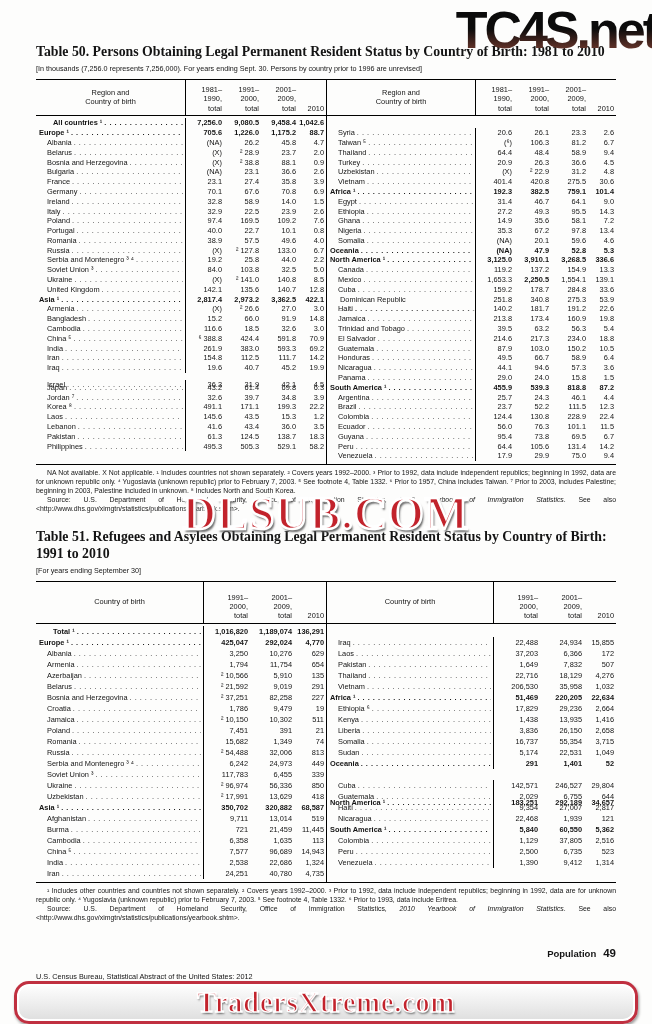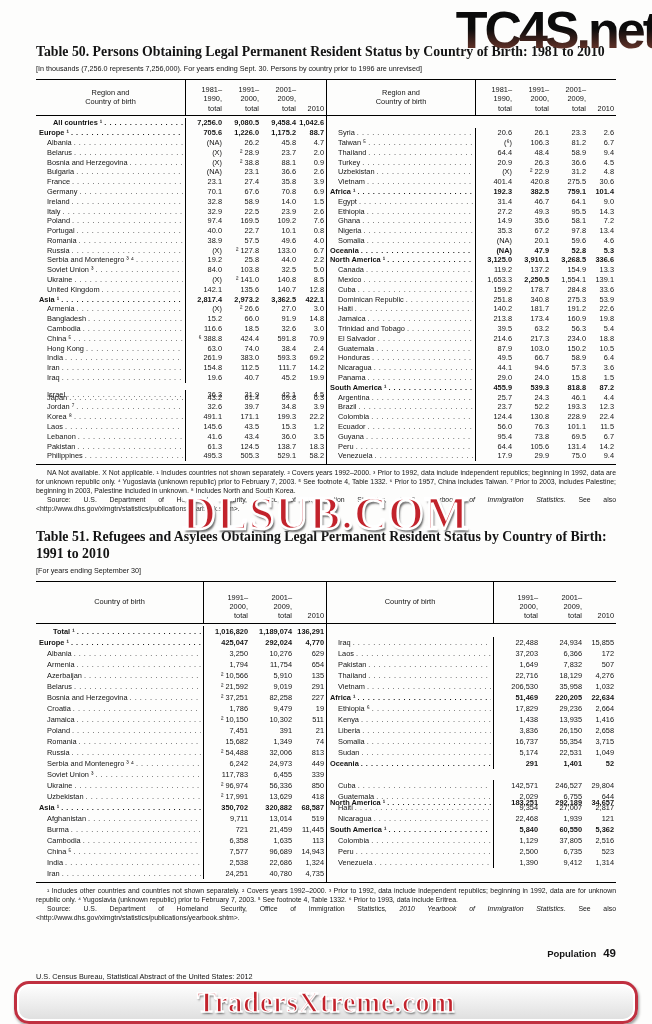--- a/index.html
+++ b/index.html
@@ -314,30 +314,20 @@
                 <span class="cn">China ⁵</span>
                 <span class="dots"></span>
               </div>
               <div class="cnum" style="width: 38px;">⁶ 388.8</div>
               <div class="cnum" style="width: 37px;">424.4</div>
               <div class="cnum" style="width: 37px;">591.8</div>
               <div class="cnum" style="width: 28px;">70.9</div>
             </div>
             <div class="trow">
               <div class="cname" style="padding-left: 11px;">
-                <span class="cn">Hong Kong</span>
-                <span class="dots"></span>
-              </div>
-              <div class="cnum" style="width: 38px;">63.0</div>
-              <div class="cnum" style="width: 37px;">74.0</div>
-              <div class="cnum" style="width: 37px;">38.4</div>
-              <div class="cnum" style="width: 28px;">2.4</div>
-            </div>
-            <div class="trow">
-              <div class="cname" style="padding-left: 11px;">
                 <span class="cn">India</span>
                 <span class="dots"></span>
               </div>
               <div class="cnum" style="width: 38px;">261.9</div>
               <div class="cnum" style="width: 37px;">383.0</div>
               <div class="cnum" style="width: 37px;">593.3</div>
               <div class="cnum" style="width: 28px;">69.2</div>
             </div>
             <div class="trow">
               <div class="cname" style="padding-left: 11px;">
@@ -630,21 +620,21 @@
               <div class="cname" style="padding-left: 11px;">
                 <span class="cn">Cuba</span>
                 <span class="dots"></span>
               </div>
               <div class="cnum" style="width: 38px;">159.2</div>
               <div class="cnum" style="width: 37px;">178.7</div>
               <div class="cnum" style="width: 37px;">284.8</div>
               <div class="cnum" style="width: 28px;">33.6</div>
             </div>
             <div class="trow">
-              <div class="cname" style="padding-left: 11px;">
+              <div class="cname" style="padding-left: 11px; flex-direction: column;">
                 <span class="cn">Dominican Republic</span>
                 <span class="dots"></span>
               </div>
               <div class="cnum" style="width: 38px;">251.8</div>
               <div class="cnum" style="width: 37px;">340.8</div>
               <div class="cnum" style="width: 37px;">275.3</div>
               <div class="cnum" style="width: 28px;">53.9</div>
             </div>
             <div class="trow">
               <div class="cname" style="padding-left: 11px;">
@@ -746,21 +736,21 @@
               <div class="cnum" style="width: 37px;">46.1</div>
               <div class="cnum" style="width: 28px;">4.4</div>
             </div>
             <div class="trow">
               <div class="cname" style="padding-left: 11px;">
                 <span class="cn">Brazil</span>
                 <span class="dots"></span>
               </div>
               <div class="cnum" style="width: 38px;">23.7</div>
               <div class="cnum" style="width: 37px;">52.2</div>
-              <div class="cnum" style="width: 37px;">193.3</div>
+              <div class="cnum" style="width: 37px;">111.5</div>
               <div class="cnum" style="width: 28px;">12.3</div>
             </div>
             <div class="trow">
               <div class="cname" style="padding-left: 11px;">
                 <span class="cn">Colombia</span>
                 <span class="dots"></span>
               </div>
               <div class="cnum" style="width: 38px;">124.4</div>
               <div class="cnum" style="width: 37px;">130.8</div>
               <div class="cnum" style="width: 37px;">228.9</div>

